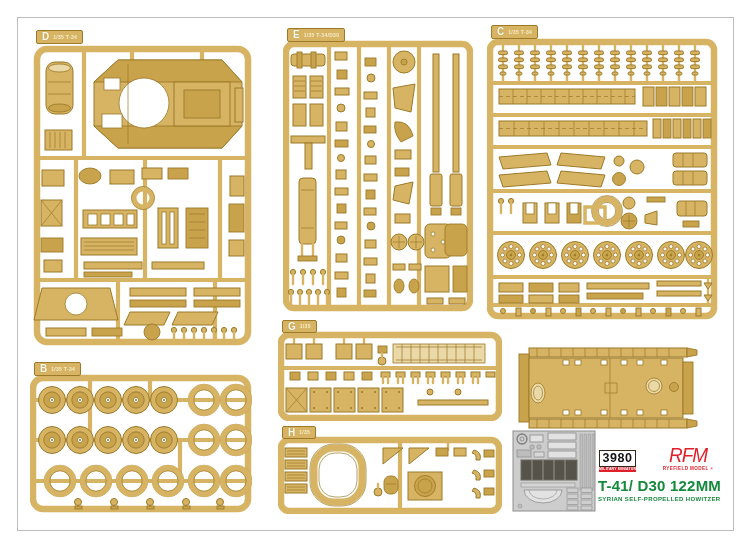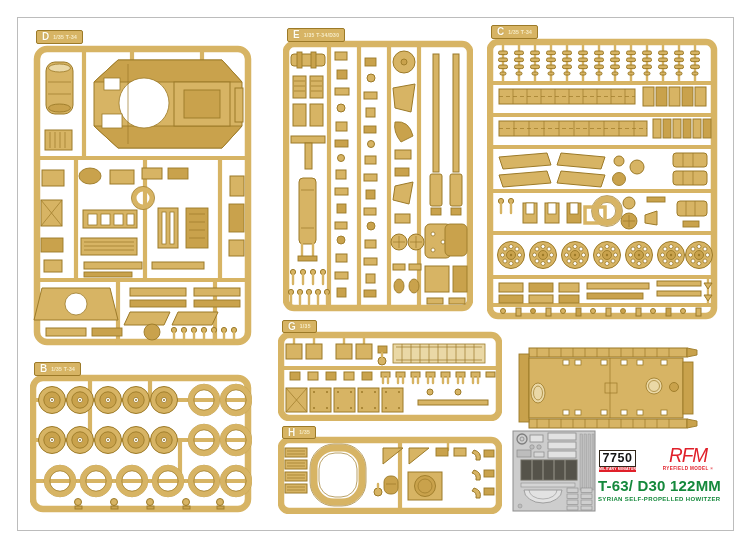--- a/index.html
+++ b/index.html
@@ -708,29 +708,29 @@
       <rect x="69" y="64" width="11" height="4.5" fill="#cfcfcf" stroke="#8a8a8a" stroke-width=".6"></rect>
       <rect x="55" y="70" width="11" height="4.5" fill="#cfcfcf" stroke="#8a8a8a" stroke-width=".6"></rect>
       <rect x="69" y="70" width="11" height="4.5" fill="#cfcfcf" stroke="#8a8a8a" stroke-width=".6"></rect>
       <rect x="55" y="76" width="11" height="4" fill="#cfcfcf" stroke="#8a8a8a" stroke-width=".6"></rect>
       <rect x="69" y="76" width="11" height="4" fill="#cfcfcf" stroke="#8a8a8a" stroke-width=".6"></rect>
       <circle cx="8" cy="76" r="2" fill="#bdbdbd" stroke="#8a8a8a" stroke-width=".5"></circle>
     </svg>
   </div>
 
   <div class="badge">
-    <div class="badge-number">7750</div>
+    <div class="badge-number">3980</div>
     <div class="badge-series">MILITARY MINIATURE SERIES</div>
   </div>
 
   <div class="rfm">
     <div class="rfm-acronym">RFM</div>
     <div class="rfm-name">
       <span>RYEFIELD MODEL</span>
       <span style="font-size:3.5px">®</span>
     </div>
   </div>
 
   <div class="kit">
-    <div class="kit-title">T-63/ D30 122MM</div>
+    <div class="kit-title">T-41/ D30 122MM</div>
     <div class="kit-subtitle">SYRIAN SELF-PROPELLED HOWITZER</div>
   </div>
 </div>
 
 </body></html>

